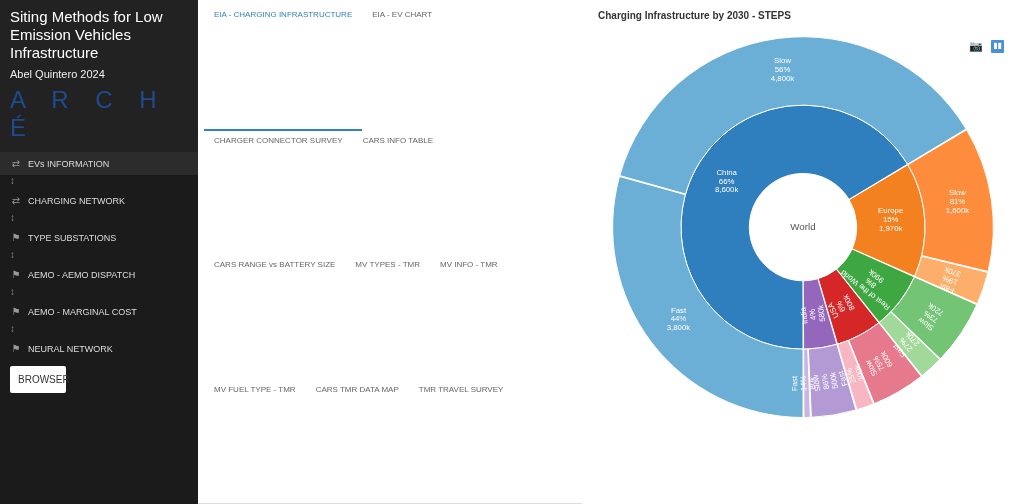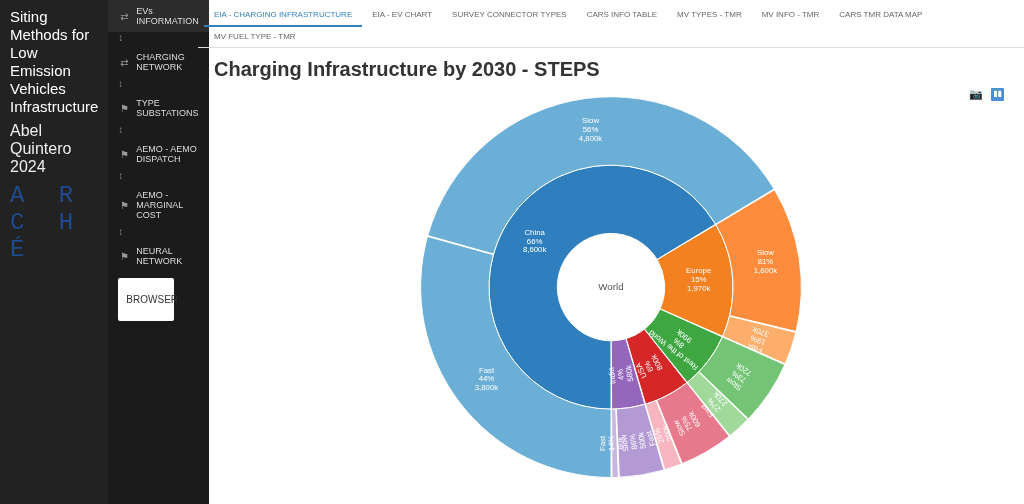--- a/index.html
+++ b/index.html
@@ -1,35 +1,35 @@
 <!DOCTYPE html>
 <html><head>
 <meta charset="utf-8">
 <style>
   html,body{margin:0;padding:0;font-family:"Helvetica Neue",Arial,sans-serif;color:#333;background:#fff;width:1024px;height:504px;overflow:hidden}
   .app{display:flex;width:1024px;height:504px}
   
-  .sidebar{width:198px;flex:0 0 198px;height:504px;background:#222;color:#ddd;display:flex;}
+  .sidebar{width:198px;flex:0 0 198px;height:504px;background:#222;color:#ddd;display:flex;flex-direction:column}
   .side-head{padding:8px 10px 4px}
   .app-title{font-size:15px;font-weight:400;color:#fff;line-height:1.2;margin:0 0 6px}
-  .byline{font-size:16px;color:#eee;margin:0 0 4px}
-  .logo{font-family:Liberation Mono, monospace;letter-spacing:10px;font-size:24px;color:#1e4b8f;font-weight:400;padding:2px 0 6px}
+  .byline{font-size:11px;color:#eee;margin:0 0 4px}
+  .logo{font-family:Liberation Sans, sans-serif;letter-spacing:10px;font-size:24px;color:#1e4b8f;font-weight:400;padding:2px 0 6px}
   .nav{background:#1b1b1b;flex:1;display:flex;flex-direction:column;font-size:9px}
   .nav-item{display:flex;align-items:center;gap:6px;padding:6px 10px;color:#ddd;border-bottom:0 solid #111;cursor:pointer}
   .nav-item.active{background:#2c2c2c}
   .nav-item .icn{width:12px;flex:0 0 12px;text-align:center;color:#999;font-size:10px}
   .nav-sep{height:14px;color:#888;font-size:10px;padding-left:10px}
-  .browser-btn{margin:6px 10px;background:#fff;color:#333;font-size:10px;padding:16px 8px;border-radius:2px;border:none;cursor:pointer;width:56px;text-align:center}
+  .browser-btn{margin:6px 10px;background:#fff;color:#333;font-size:10px;padding:8px 8px;border-radius:2px;border:none;cursor:pointer;width:56px;text-align:center}
   
-  .main{flex:1;display:flex;flex-direction:column;height:504px}
+  .main{flex:1;display:flex;flex-direction:row;height:504px}
   .tabs{border-bottom:1px solid #ddd;padding:4px 6px 0;display:flex;flex-wrap:wrap;gap:0;font-size:8px;color:#666}
   .tab{padding:6px 10px;cursor:pointer;white-space:nowrap}
   .tab.active{color:#3182bd;border-bottom:2px solid #3182bd;margin-bottom:-1px}
   .chart-area{flex:1;position:relative;padding:10px 16px 4px}
-  .chart-title{font-size:20px;color:#333;margin:0 0 6px}
+  .chart-title{font-size:10px;color:#333;margin:0 0 6px}
   .toolbar{position:absolute;top:40px;right:20px;display:flex;gap:8px;color:#bbb;font-size:11px}
   .toolbar span{cursor:pointer}
   .svg-wrap{width:100%;height:410px;display:flex;justify-content:center;align-items:flex-start}
   svg text{font-family:Arial,sans-serif}
   .labc{font-size:8px;fill:#fff;text-anchor:middle}
   .center-lab{font-size:10px;fill:#555;text-anchor:middle}
 </style>
 </head>
 <body>
 
@@ -72,26 +72,28 @@
         <span>NEURAL NETWORK</span>
       </div>
       <button class="browser-btn">BROWSER</button>
     </div>
   </div>
 
   <div class="main">
     <div class="tabs">
       <div class="tab active">EIA - CHARGING INFRASTRUCTURE</div>
       <div class="tab">EIA - EV CHART</div>
-      <div class="tab">SURVEY CONNECTOR TYPES</div>
+      <div class="tab">CHARGER CONNECTOR SURVEY</div>
       <div class="tab">CARS INFO TABLE</div>
+      <div class="tab">CARS RANGE vs BATTERY SIZE</div>
       <div class="tab">MV TYPES - TMR</div>
       <div class="tab">MV INFO - TMR</div>
+      <div class="tab">MV FUEL TYPE - TMR</div>
       <div class="tab">CARS TMR DATA MAP</div>
-      <div class="tab">MV FUEL TYPE - TMR</div>
+      <div class="tab">TMR TRAVEL SURVEY</div>
     </div>
 
     <div class="chart-area">
       <h3 class="chart-title">Charging Infrastructure by 2030 - STEPS</h3>
       <div class="toolbar">
         <span>📷</span>
         <span style="background:#4a90d9;color:#fff;font-size:8px;padding:1px 2px;border-radius:1px">▮▮</span>
       </div>
 
       <div class="svg-wrap">

